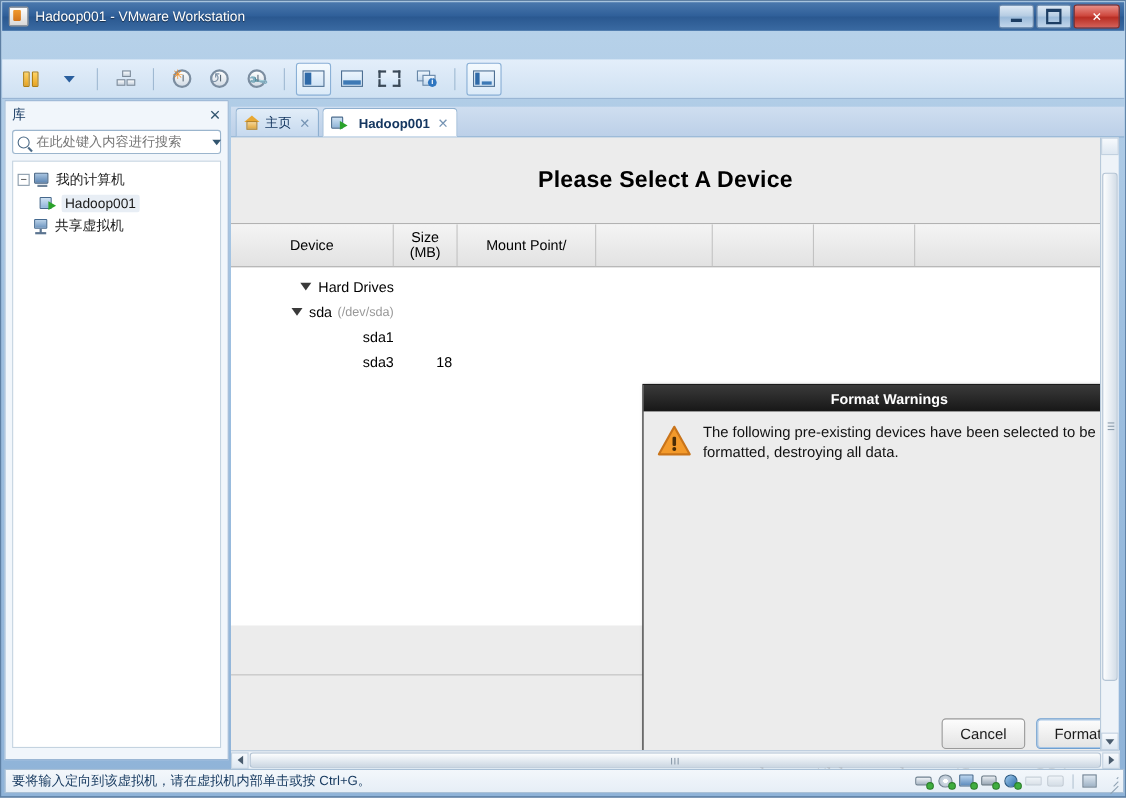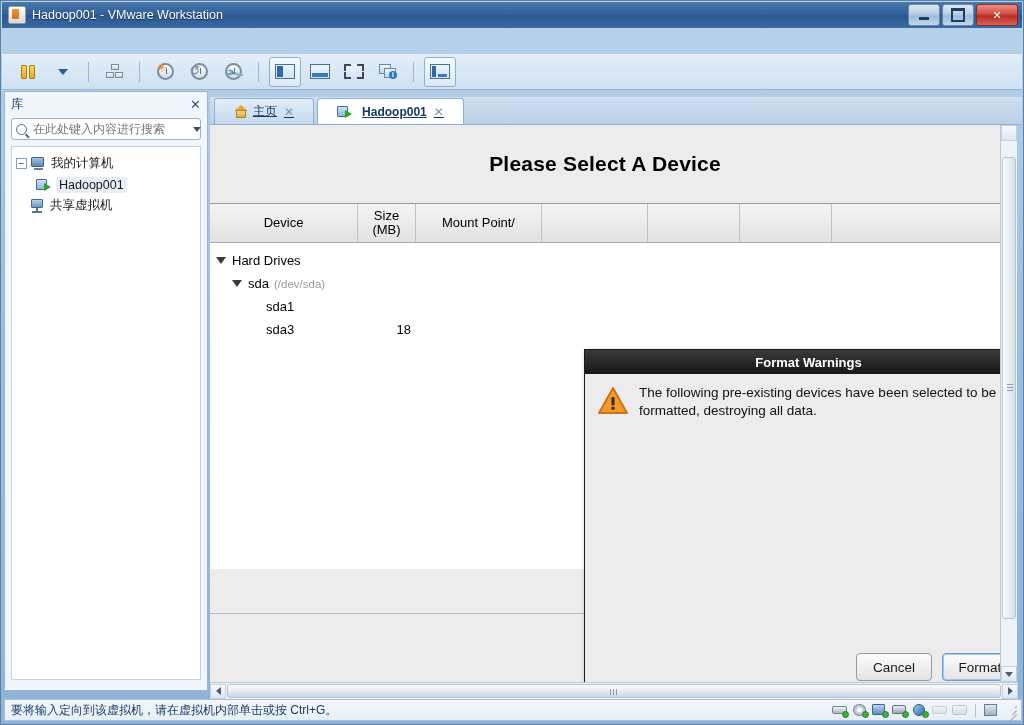--- a/index.html
+++ b/index.html
@@ -134,25 +134,24 @@
   .tnode.sel .lbl{background:#e8eef5;padding:1px 3px;border-radius:2px;}
 
   
   .tabstrip{
     position:absolute;left:209px;top:96px;width:812px;height:28px;
     background:linear-gradient(180deg,#cfdef0,#bcd0e8);
     border-bottom:1px solid #8fb0d0;box-sizing:border-box;
     display:flex;align-items:flex-end;padding-left:4px;
   }
   .tab{
-    height:26px;display:flex;align-items:center;gap:5px;padding:0 19px;
+    height:26px;display:flex;align-items:center;gap:5px;padding:0 7px;
     border:1px solid #8fb0d0;border-bottom:none;border-radius:4px 4px 0 0;
     font-size:12px;color:#153760;box-sizing:border-box;margin-right:3px;
     background:linear-gradient(180deg,#e2edf8,#c6d9ee);
-    text-decoration:underline;
   }
   .tab.active{background:#ffffff;font-weight:bold;}
   .tab .x{color:#7694b4;font-size:12px;margin-left:2px;}
   .ico-home{width:14px;height:13px;position:relative;flex:0 0 auto;}
   .ico-home .roof{position:absolute;left:0;top:0;width:0;height:0;border-left:7px solid transparent;border-right:7px solid transparent;border-bottom:6px solid #e8a833;}
   .ico-home .body{position:absolute;left:2px;top:5px;width:10px;height:8px;background:linear-gradient(180deg,#f6d596,#e0a93f);border:1px solid #b5842a;box-sizing:border-box;}
 
   
   .vm{
     position:absolute;left:209px;top:124px;width:790px;height:557px;
@@ -178,21 +177,21 @@
     line-height:1.1;padding:0 6px;
   }
   .th.c0{width:148px;}
   .th.c1{width:58px;}
   .th.c2{width:126px;}
   .th.c3{width:106px;}
   .th.c4{width:92px;}
   .th.c5{width:92px;}
   .th.c6{flex:1;border-right:none;}
   .trow{display:flex;height:23px;align-items:center;font-size:13px;color:#000;}
-  .td0{width:148px;display:flex;align-items:center;box-sizing:border-box;}
+  .td0{width:148px;display:flex;align-items:center;box-sizing:border-box;justify-content:flex-end;}
   .td1{width:58px;text-align:right;padding-right:5px;box-sizing:border-box;}
   .td2{width:126px;padding-left:6px;box-sizing:border-box;}
   .twist{width:0;height:0;border-left:5px solid transparent;border-right:5px solid transparent;border-top:7px solid #3a3a3a;margin-right:6px;flex:0 0 auto;}
   .dev-sub{color:#999;font-size:11.5px;margin-left:5px;}
   .tbl-btns{
     position:absolute;left:0;top:444px;width:790px;height:45px;background:#ececec;
     display:flex;align-items:center;justify-content:flex-end;gap:8px;padding-right:12px;box-sizing:border-box;
     border-bottom:1px solid #c0c0c0;
   }
   .gbtn{

